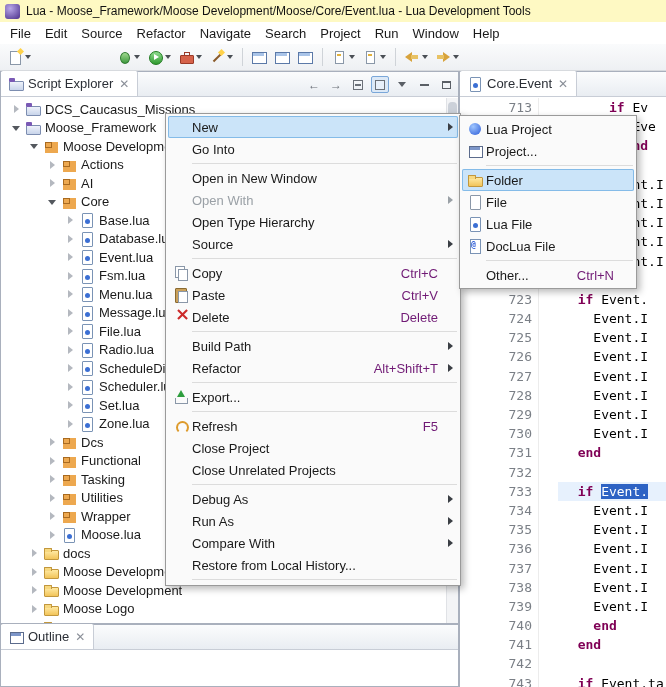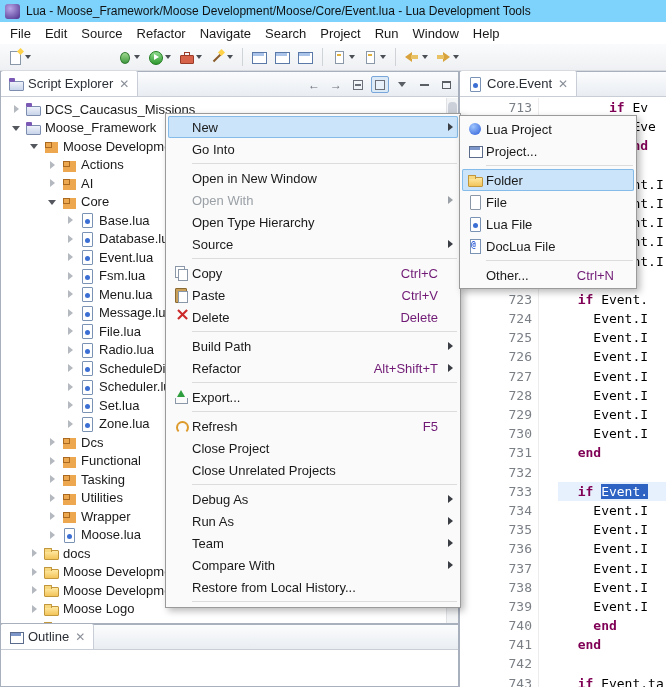--- a/index.html
+++ b/index.html
@@ -2,21 +2,21 @@
 <html><head>
 <meta charset="utf-8">
 <style>
   * { box-sizing: border-box; margin:0; padding:0; }
   html,body { width:666px; height:687px; }
   body {
     position:relative; overflow:hidden; background:#eef0f4;
     font-family:"Liberation Sans","DejaVu Sans",sans-serif; font-size:13px; color:#1a1a1a;
   }
   
-  .titlebar { position:absolute; left:0; top:0; width:666px; height:22px; background:#7dd3fc; display:flex; align-items:center; padding:0 5px; }
+  .titlebar { position:absolute; left:0; top:0; width:666px; height:22px; background:#fef9c3; display:flex; align-items:center; padding:0 5px; }
   .app-icon { width:15px; height:15px; border-radius:3px; background:radial-gradient(circle at 35% 30%, #b9a7e8, #4a2e8a); margin-right:6px; flex:none; }
   .title-text { font-size:12px; color:#111; white-space:nowrap; }
   
   .menubar { position:absolute; left:0; top:22px; width:666px; height:22px; background:#fff; display:flex; align-items:center; padding-left:3px; }
   .mb-item { padding:2px 7px; cursor:default; }
   
   .toolbar { position:absolute; left:0; top:44px; width:666px; height:27px; background:linear-gradient(#fafbfc,#eef0f3); border-bottom:1px solid #d7dade; display:flex; align-items:center; padding-left:4px; }
   .tb-btn { height:22px; display:flex; align-items:center; padding:0 2px; margin-right:1px; border:1px solid transparent; border-radius:2px; }
   .tb-sep { width:1px; height:18px; background:#cfd3d8; margin:0 5px; }
   .dd { width:0; height:0; border-left:3px solid transparent; border-right:3px solid transparent; border-top:4px solid #4a4f55; margin-left:2px; }
@@ -551,28 +551,20 @@
   <div class="mi">
       <span class="mi-ic"></span>
       <span class="mi-label">Run As</span>
       <span class="mi-spring"></span>
       <span class="mi-arrowcol">
         <span class="sub-arrow"></span>
       </span>
     </div>
   <div class="mi">
       <span class="mi-ic"></span>
-      <span class="mi-label">Team</span>
-      <span class="mi-spring"></span>
-      <span class="mi-arrowcol">
-        <span class="sub-arrow"></span>
-      </span>
-    </div>
-  <div class="mi">
-      <span class="mi-ic"></span>
       <span class="mi-label">Compare With</span>
       <span class="mi-spring"></span>
       <span class="mi-arrowcol">
         <span class="sub-arrow"></span>
       </span>
     </div>
   <div class="mi">
       <span class="mi-ic"></span>
       <span class="mi-label">Restore from Local History...</span>
       <span class="mi-spring"></span>

